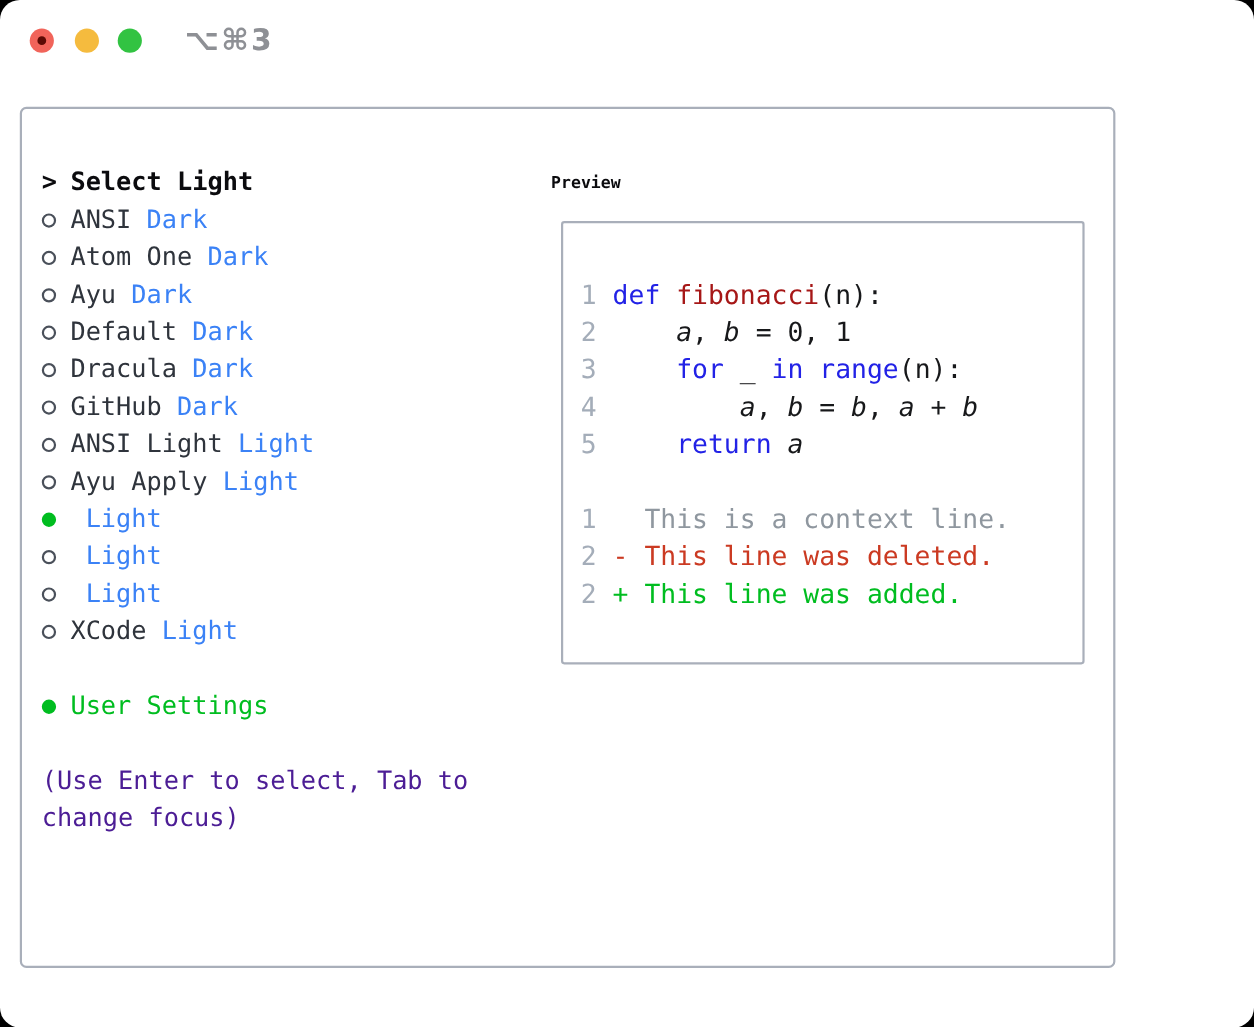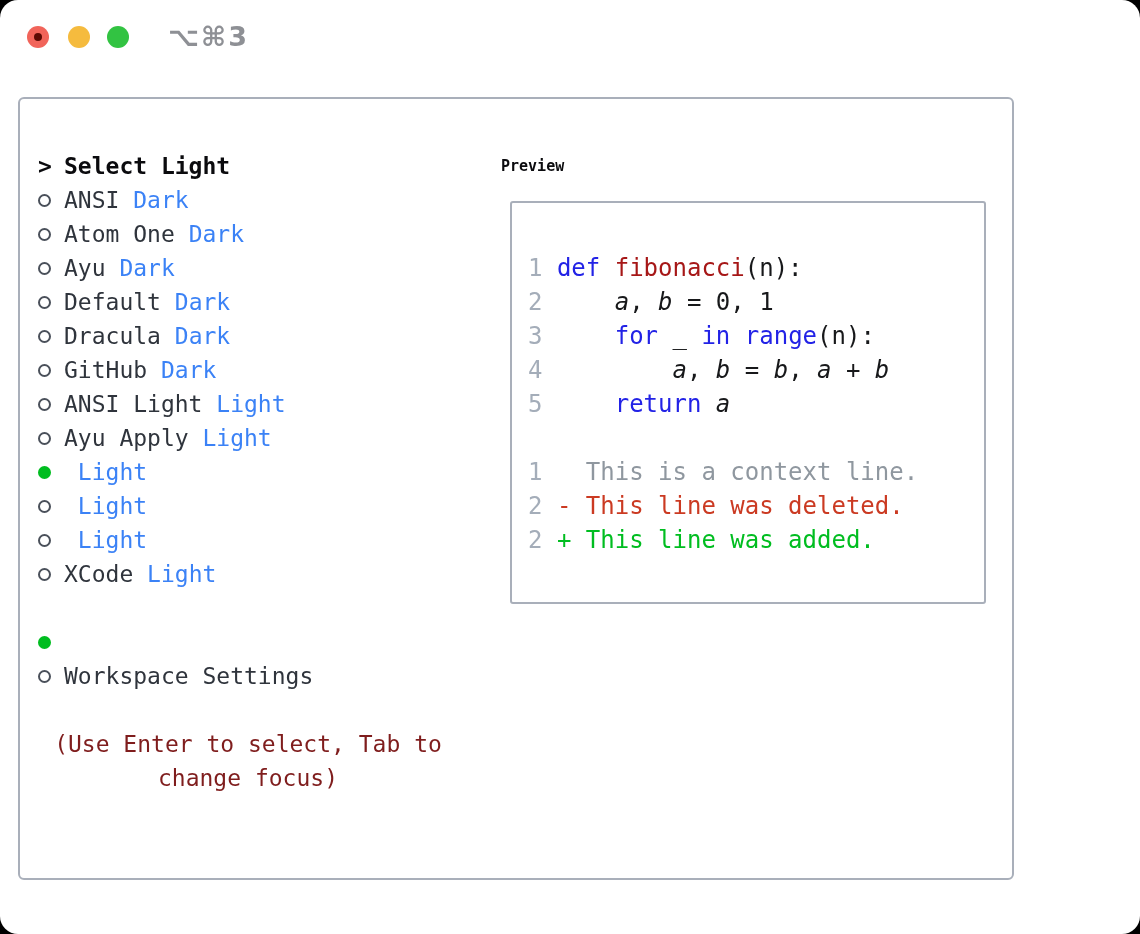--- a/index.html
+++ b/index.html
@@ -49,21 +49,21 @@
     width: 13px; height: 13px; border-radius: 50%;
     border: 2px solid #4a505a; flex: none;
   }
   .circle.sel { background: #00bd20; border-color: #00bd20; }
   .prompt { font-weight: bold; color: #0b0b0e; }
   .h1 { font-weight: bold; color: #0b0b0e; }
   .name.green { color: #00bd20; }
   .tag { color: #3b82f6; }
   .spacer { height: 34px; }
   .apply-title { color: #101216; }
-  .hint { color: #7f1d1d; width: 420px; text-align: center; }
+  .hint { color: #4c1d95; width: 420px; }
   
   .preview-title {
     position: absolute; left: 481px; top: 50px;
     font-size: 15px; line-height: 34px; font-weight: bold; color: #0b0b0e;
   }
   .preview-box {
     position: absolute; left: 490px; top: 102px;
     width: 476px; height: 403px;
     border: 2px solid #a9afba; border-radius: 3px; background: #fff;
   }
@@ -112,22 +112,21 @@
           <div class="row"><span class="slot"><span class="circle sel"></span></span><span class="tag"> Light</span></div>
           <div class="row"><span class="slot"><span class="circle"></span></span><span class="tag"> Light</span></div>
           <div class="row"><span class="slot"><span class="circle"></span></span><span class="tag"> Light</span></div>
           <div class="row"><span class="slot"><span class="circle"></span></span><span class="name">XCode</span><span class="tag"> Light</span></div>
         </div>
 
       <div class="spacer"></div>
 
 
       <div id="apply-options">
-          <div class="row"><span class="slot"><span class="circle sel"></span></span></div>
-          <div class="row"><span class="slot"><span class="circle"></span></span><span class="name">Workspace Settings</span></div>
+          <div class="row"><span class="slot"><span class="circle sel"></span></span><span class="name green">User Settings</span></div>
         </div>
 
       <div class="spacer"></div>
 
       <div class="hint">(Use Enter to select, Tab to change focus)</div>
     </div>
 
     <div class="preview-title">Preview</div>
     <div class="preview-box">
       <div class="code" id="code-block"><div class="cl"><span class="ln">1 </span><span class="kw">def</span><span> </span><span class="fn">fibonacci</span><span>(n):</span></div><div class="cl"><span class="ln">2 </span><span>    </span><span class="var">a</span><span>, </span><span class="var">b</span><span> = 0, 1</span></div><div class="cl"><span class="ln">3 </span><span>    </span><span class="kw">for</span><span> _ </span><span class="kw">in</span><span> </span><span class="kw">range</span><span>(n):</span></div><div class="cl"><span class="ln">4 </span><span>        </span><span class="var">a</span><span>, </span><span class="var">b</span><span> = </span><span class="var">b</span><span>, </span><span class="var">a</span><span> + </span><span class="var">b</span></div><div class="cl"><span class="ln">5 </span><span>    </span><span class="kw">return</span><span> </span><span class="var">a</span></div><div class="cl"></div><div class="cl"><span class="ln">1 </span><span class="ctx">  </span><span class="ctx">This is a context line.</span></div><div class="cl"><span class="ln">2 </span><span class="del">- </span><span class="del">This line was deleted.</span></div><div class="cl"><span class="ln">2 </span><span class="add">+ </span><span class="add">This line was added.</span></div></div>

